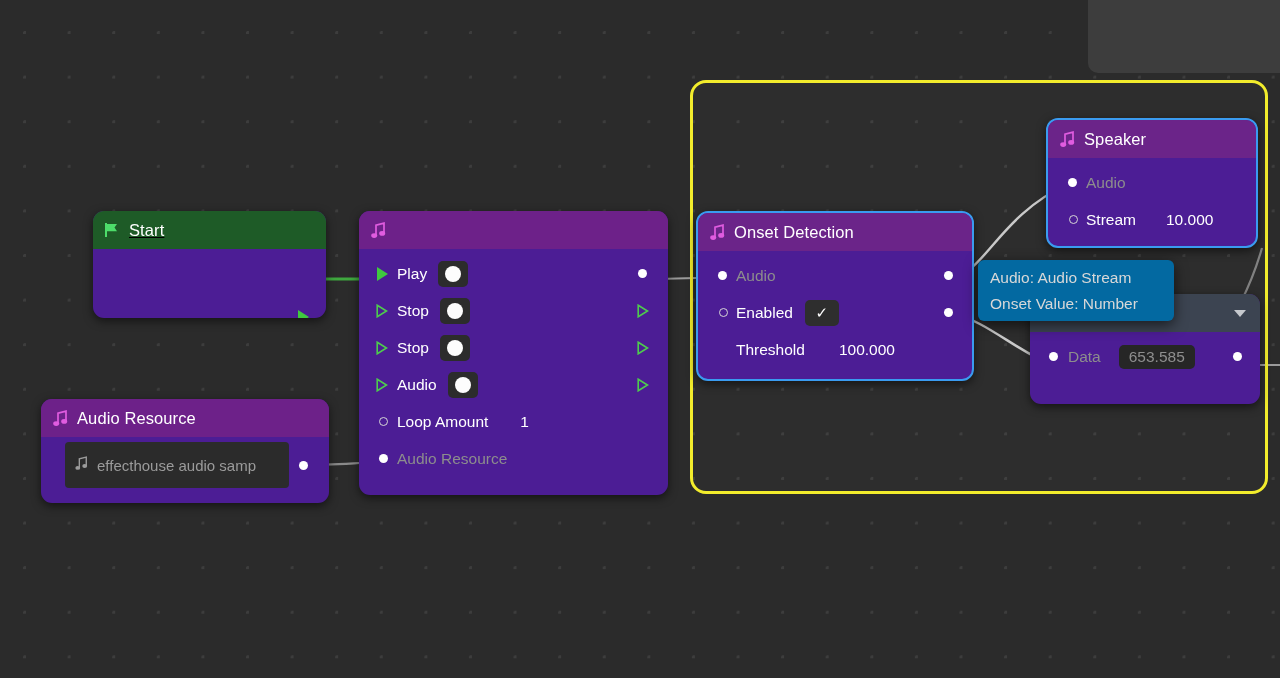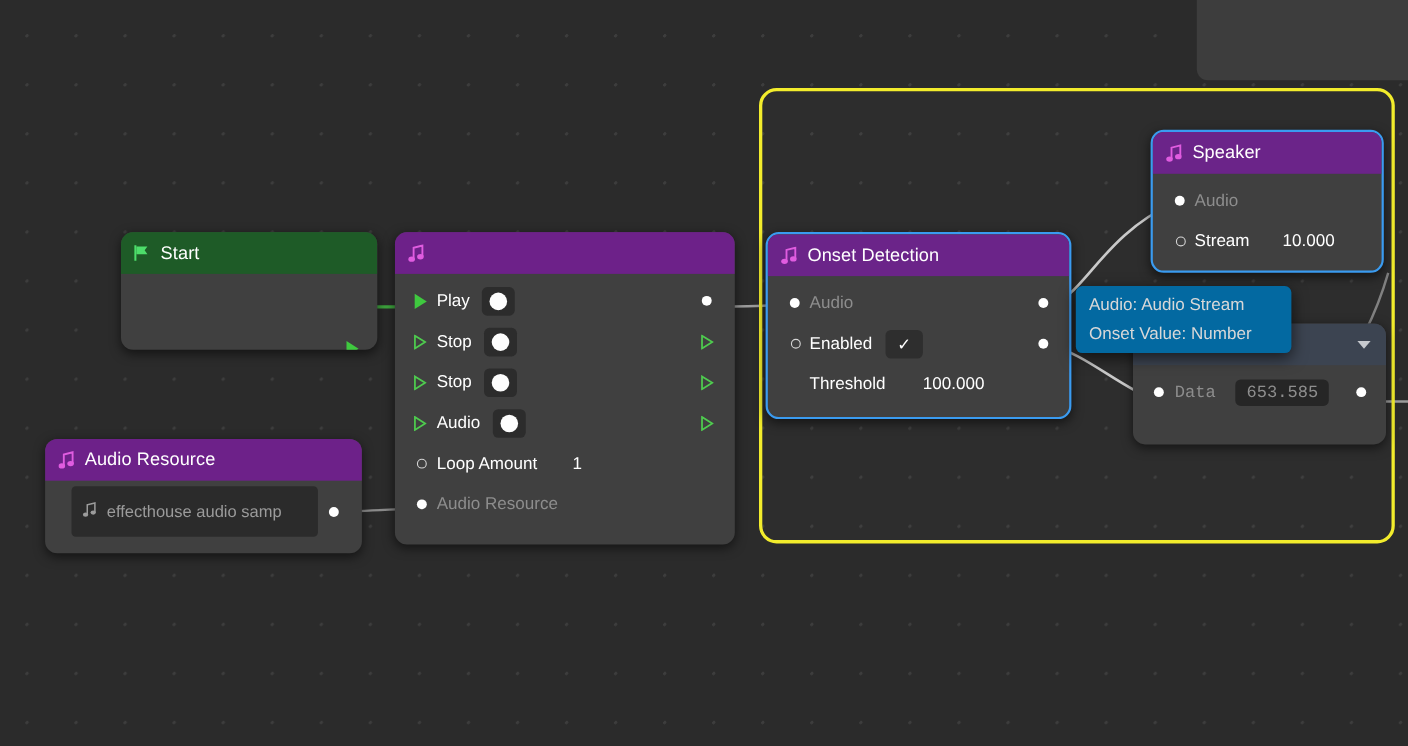--- a/index.html
+++ b/index.html
@@ -29,21 +29,21 @@
   
   #group-box{
     position:absolute; left:690px; top:80px; width:578px; height:414px;
     border:3px solid #f2ec2c; border-radius:16px;
     background:rgba(255,255,255,0.012);
   }
   
   .node{
     position:absolute;
     border-radius:11px;
-    background:#404040;
+    background:#4c1d95;
     box-shadow:0 3px 10px rgba(0,0,0,0.55);
     overflow:hidden;
   }
   .node .hdr{
     height:38px; display:flex; align-items:center; gap:9px;
     padding:0 12px;
     font-size:16.5px; color:#ffffff; letter-spacing:.1px;
   }
   .node .hdr .nicon{ display:flex; align-items:center; }
   .node .body{ padding:6px 0 22px 0; position:relative; }
@@ -84,39 +84,39 @@
   .w-num.boxed{ background:#262626;text-align:right; }
   .w-res{
     margin-left:14px; height:46px; flex:1; background:#2b2b2b; border-radius:4px;
     display:flex; align-items:center; gap:9px; padding:0 10px;
     color:#9b9b9b; font-size:15px; overflow:hidden; white-space:nowrap;
     margin-right:30px;
     text-align:right;
   }
 
   
-  #node-start{ left:110px; top:211px; width:233px; height:107px; }
+  #node-start{ left:93px; top:211px; width:233px; height:107px;text-decoration:underline; }
   #node-start .hdr{ background:#1e5b27; }
   #node-start .body{ height:69px; }
 
   #node-arc{ left:359px; top:211px; width:309px; height:284px; }
   #node-arc .hdr{ background:#6d2189; }
 
   #node-res{ left:41px; top:399px; width:288px; height:104px; }
   #node-res .hdr{ background:#6d2189; }
 
   #node-onset{ left:696px; top:211px; width:278px; height:170px;
     border:2px solid #3a9bf0; border-radius:12px; }
   #node-onset .hdr{ background:#6b2489; }
 
   #node-speaker{ left:1046px; top:118px; width:212px; height:130px;
     border:2px solid #3a9bf0; border-radius:12px; }
   #node-speaker .hdr{ background:#6b2489; }
 
-  #node-data{ left:1030px; top:294px; width:230px; height:110px;font-family:Liberation Mono, monospace; }
+  #node-data{ left:1030px; top:294px; width:230px; height:110px; }
   #node-data .hdr{ background:#3c4451; justify-content:flex-end; padding-right:14px; }
 
   
   #tooltip{
     position:absolute; left:978px; top:260px; width:196px; height:61px;
     background:#0369a1; border-radius:6px;
     padding:8px 12px; display:flex; flex-direction:column; justify-content:center; gap:8px;
     color:#d8d8d8; font-size:15.5px;
     box-shadow:0 4px 14px rgba(0,0,0,.6);
     z-index:40;

